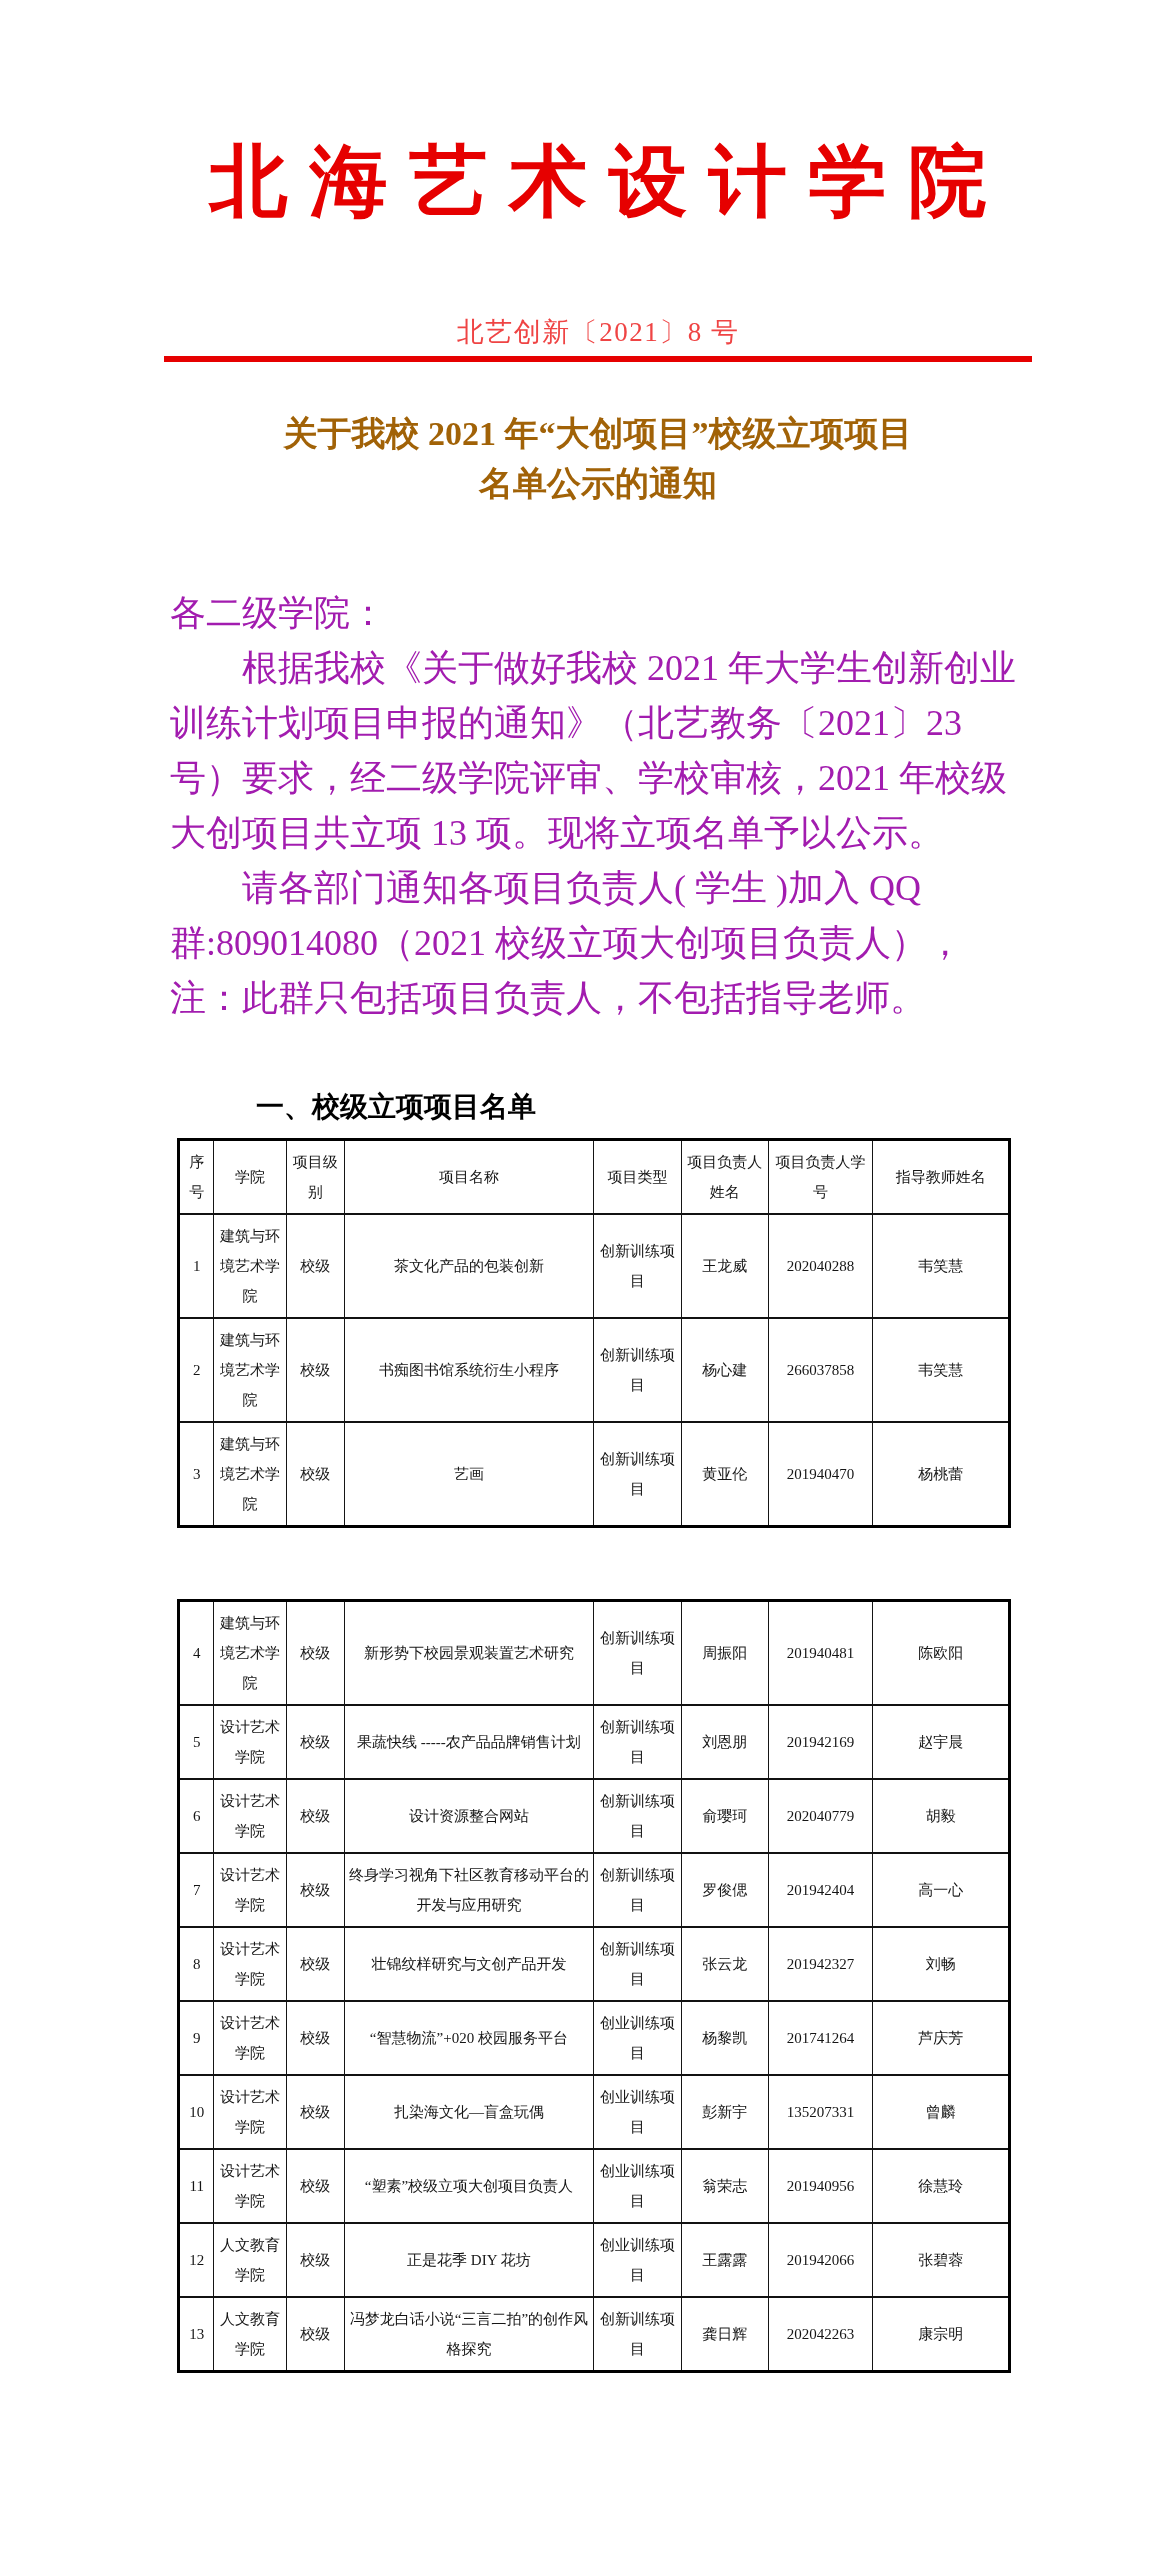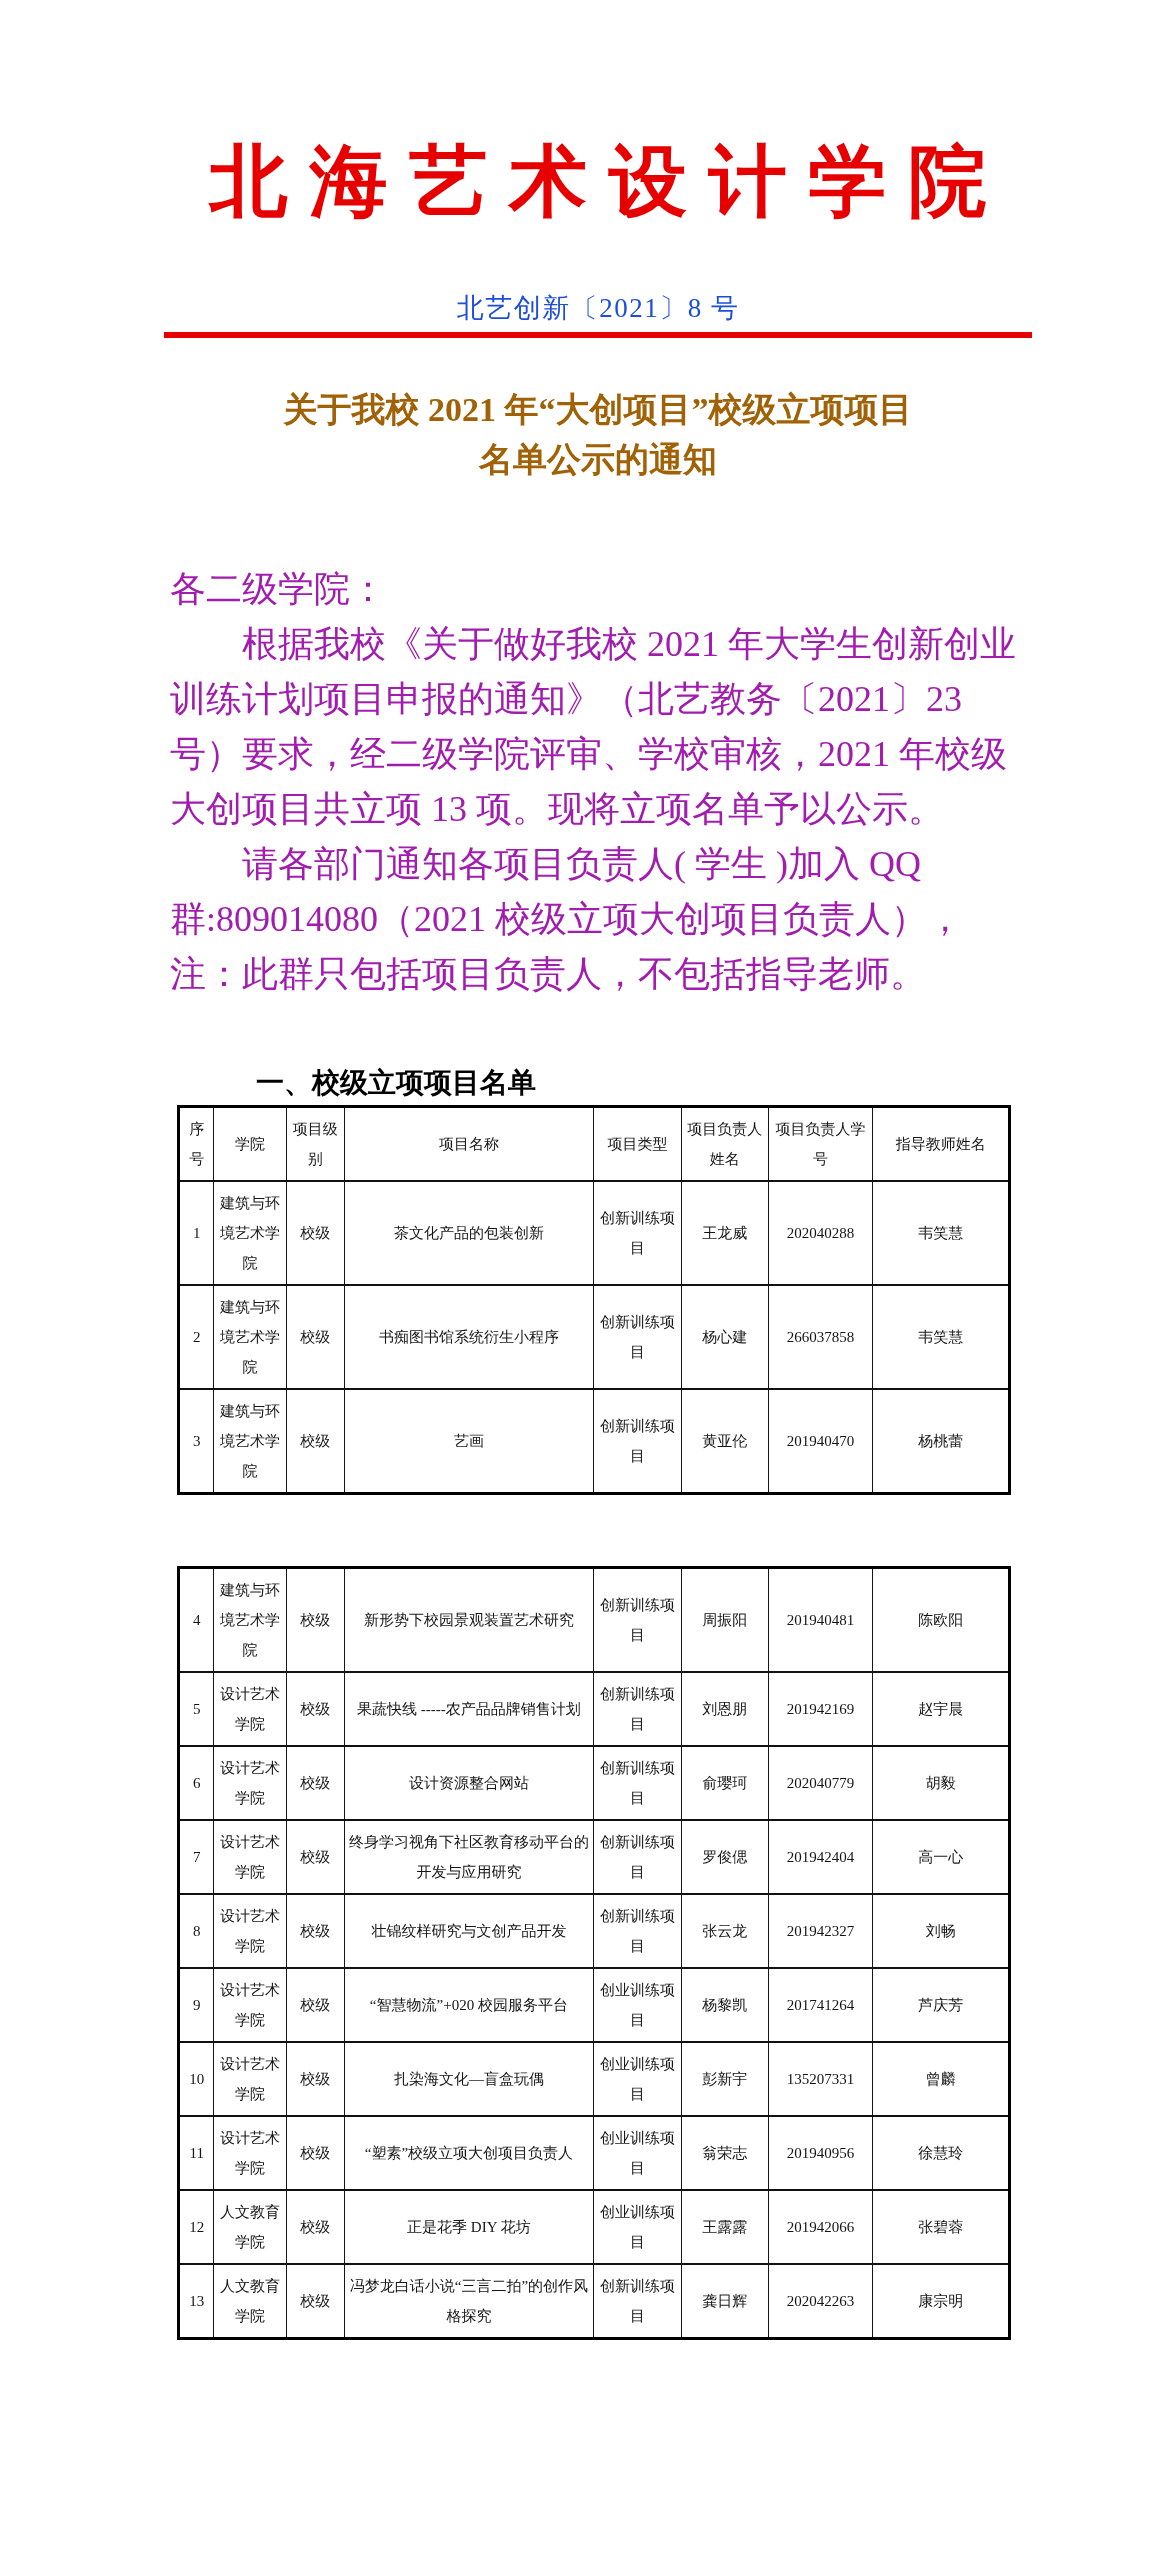--- a/index.html
+++ b/index.html
@@ -20,24 +20,24 @@
     text-align:center;
     font-size:78px; line-height:1.2;
     font-weight:bold;
     letter-spacing:0.28em;
     text-indent:0.28em; 
     white-space:nowrap;
     color:#e60000;
     font-family:Liberation Serif, serif;
   }
   .doc-number{
-    margin-top:62px;
+    margin-top:86px;
     text-align:center;
     font-size:27px; line-height:1.3;
-    color:#1d4ed8;
+    color:#ef4444;
     letter-spacing:1.5px;
   }
   .red-rule{
     margin-top:6.7px; margin-left:-6px;
     width:868px; height:5.2px;
     background:#e60000;
     border:0;
   }
   
   .notice-title{
@@ -58,21 +58,21 @@
   
   .section-heading{
     margin-top:61px; margin-left:86px;
     font-family:"Liberation Sans","DejaVu Sans",sans-serif;
     font-weight:bold;
     font-size:28px; line-height:1.4;
     color:#000000;
   }
   
   table.project-table{
-    margin-top:3px; margin-left:7.4px;
+    margin-top:12px; margin-left:7.4px;
     width:834px;
     border-collapse:collapse;
     table-layout:fixed;
     font-size:15px; line-height:2.0;
     color:#151515;
   }
   table.t2{margin-top:71px;}
   table.project-table th, table.project-table td{
     border-left:1.5px solid #151515;
     border-right:1.5px solid #151515;

